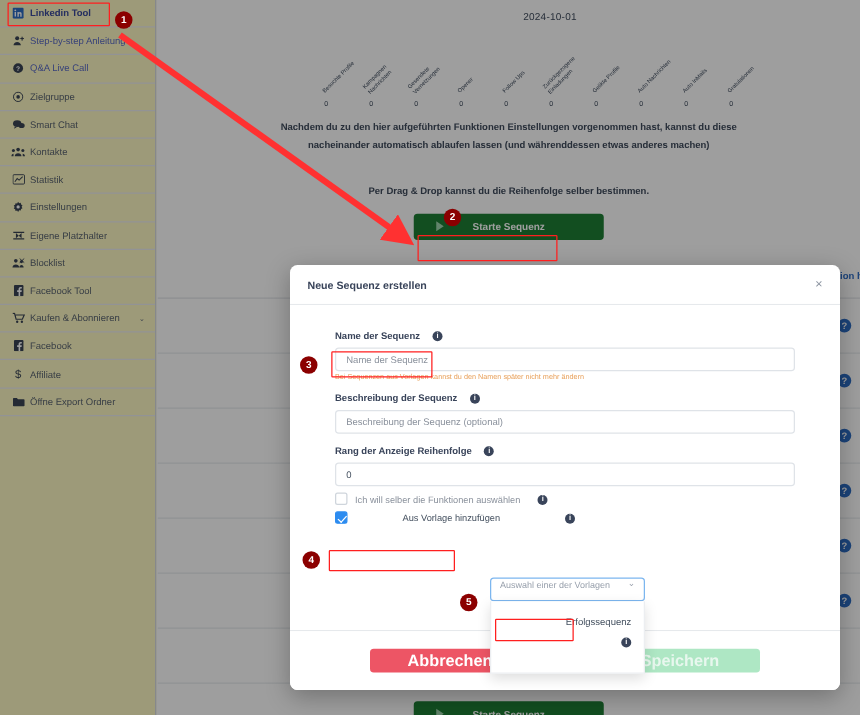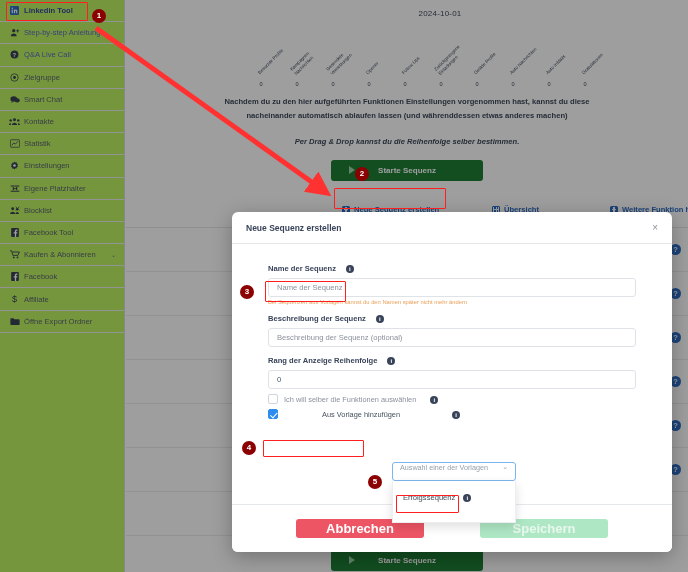--- a/index.html
+++ b/index.html
@@ -25,21 +25,21 @@
     background: rgba(0,0,0,0.38);
     z-index: 40;
     pointer-events: none;
   }
 
   
   .sidebar {
     position: absolute;
     left: 0; top: 0;
     width: 125px; height: 572px;
-    background: #bef264;
+    background: #fef9c3;
     border-right: 1px solid #d8dbe0;
     z-index: 10;
   }
   .side-item {
     display: flex;
     align-items: center;
     height: 22.2px;
     padding-left: 8px;
     border-bottom: 1px solid #eceef1;
     font-size: 7.6px;
@@ -122,21 +122,21 @@
   }
 
   .blurb {
     text-align: center;
     font-size: 7.6px;
     line-height: 13.5px;
     color: #3f4b5c;
     padding: 3px 16px 0 16px;
     font-weight: bold;
   }
-  .blurb .p2 { margin-top: 13px; font-style: italic; }
+  .blurb .p2 { margin-top: 24px; }
 
   .start-btn {
     display: block;
     margin: 11px auto 0 auto;
     width: 152px; height: 21px;
     background: #1e7e34;
     border-radius: 3px;
     color: #ffffff;
     font-size: 8px;
     font-weight: bold;
@@ -391,20 +391,21 @@
     box-shadow: 0 4px 10px rgba(0,0,0,.13);
     padding: 10px 0 18px 0;
   }
   .select-opt {
     display: flex;
     align-items: flex-end;
     gap: 8px;
     padding: 2px 10px;
     font-size: 7.6px;
     color: #44505f;
+    flex-direction: column;
   }
 
   .modal-foot {
     position: absolute;
     left: 0; right: 0; bottom: 0;
     height: 48px;
     border-top: 1px solid #e6e9ec;
     display: flex;
     align-items: center;
     justify-content: space-around;

